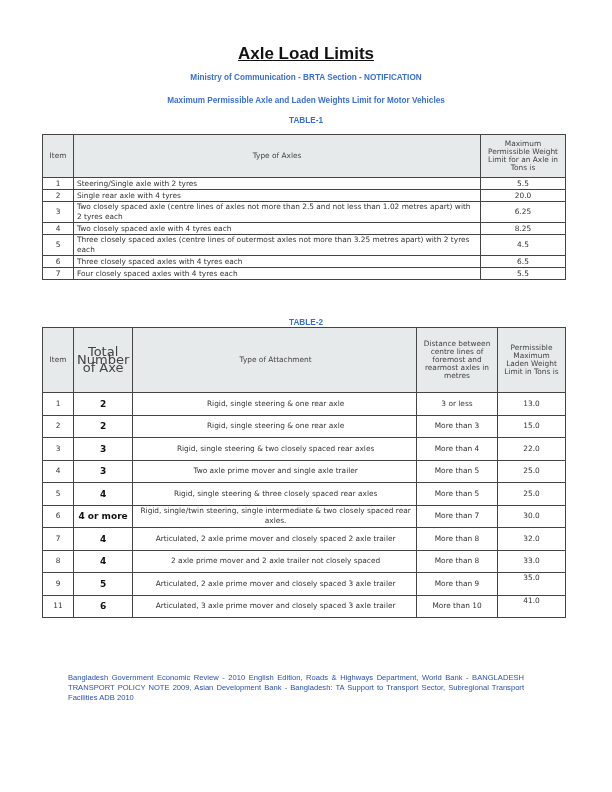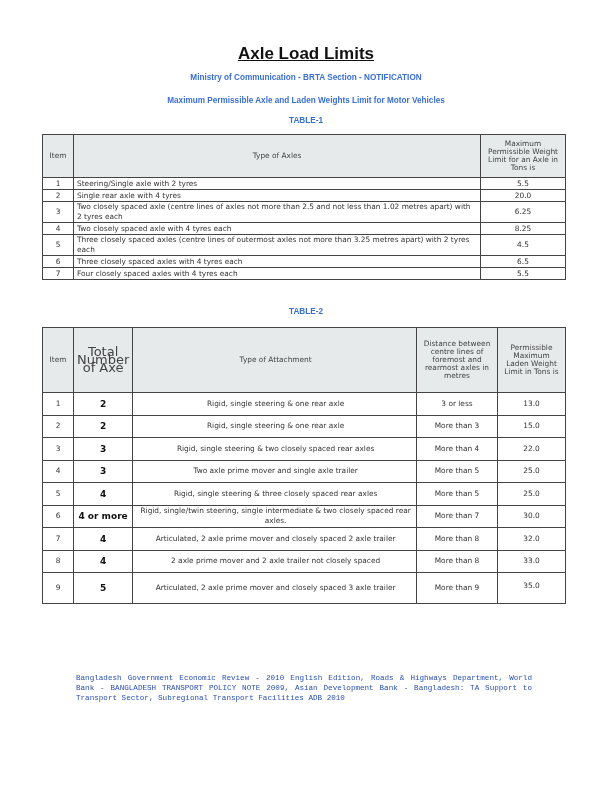--- a/index.html
+++ b/index.html
@@ -2,21 +2,21 @@
 <html><head>
 <meta charset="utf-8">
 <style>
   html, body { margin:0; padding:0; background:#ffffff; }
   body { width:612px; height:792px; position:relative; overflow:hidden; font-family:"DejaVu Sans", sans-serif; color:#222; }
   .title { position:absolute; left:0; width:612px; top:44px; text-align:center; font-family:"Liberation Sans", sans-serif; font-weight:bold; font-size:17px; text-decoration:underline; color:#111; }
   .sub { position:absolute; left:0; width:612px; text-align:center; font-family:"Liberation Sans", sans-serif; font-weight:bold; font-size:8.2px; color:#3a6fd0; }
   .sub1 { top:73px; }
   .sub2 { top:96px; }
   .t1label { top:116px; }
-  .t2label { top:307px; }
+  .t2label { top:318px; }
   table { position:absolute; border-collapse:collapse; font-family:"DejaVu Sans", sans-serif; font-size:7.4px; color:#333; }
   td, th { border:1px solid #444; padding:0 3px; font-weight:normal; }
   th { background:#e6eaea; color:#444; line-height:8px; }
   #table1 { left:42px; top:134px; width:524px; border:1.5px solid #333; }
   #table1 th { height:42px; }
   #table1 td { height:11px; line-height:10px; }
   #table1 td.tall { height:20px; }
   #table1 .c-item { width:24px; text-align:center; }
   #table1 .c-type { text-align:left; }
   #table1 th.c-type { text-align:center; }
@@ -24,22 +24,22 @@
   #table2 { left:42px; top:327px; width:524px; border:1.5px solid #333; }
   #table2 th { height:64px; }
   #table2 td { height:21.5px; line-height:10px; }
   #table2 .c-item { width:24px; text-align:center; }
   #table2 .c-axe { width:39px; text-align:center; font-weight:bold; font-size:9px; color:#111; }
   #table2 th.c-axe { font-weight:normal; font-size:13px; color:#444; }
   #table2 .c-type { text-align:center; padding-left:5px; }
   #table2 th.c-type { text-align:center; }
   #table2 .c-dist { width:74px; text-align:center; }
   #table2 .c-w { width:61px; text-align:center; }
-  #table2 td.c-w.up { vertical-align:top; padding-top:8px;text-align:center; }
-  .source { position:absolute; left:76px; top:673px; width:456px; font-family:Liberation Mono, monospace; font-size:7.6px; line-height:10px; color:#2a4fb0; text-align:justify; }
+  #table2 td.c-w.up { vertical-align:top; padding-top:0;text-align:center; }
+  .source { position:absolute; left:68px; top:673px; width:456px; font-family:Liberation Sans, sans-serif; font-size:7.6px; line-height:10px; color:#2a4fb0; text-align:justify; }
 </style>
 </head>
 <body>
 
 <div class="title">Axle Load Limits</div>
 <div class="sub sub1">Ministry of Communication - BRTA Section - NOTIFICATION</div>
 <div class="sub sub2">Maximum Permissible Axle and Laden Weights Limit for Motor Vehicles</div>
 <div class="sub t1label">TABLE-1</div>
 
 <table id="table1">
@@ -158,16 +158,23 @@
         <td class="c-dist">More than 8</td>
         <td class="c-w">33.0</td>
       </tr>
       <tr>
         <td class="c-item">9</td>
         <td class="c-axe">5</td>
         <td class="c-type">Articulated, 2 axle prime mover and closely spaced 3 axle trailer</td>
         <td class="c-dist">More than 9</td>
         <td class="c-w up">35.0</td>
       </tr>
+      <tr>
+        <td class="c-item">11</td>
+        <td class="c-axe">6</td>
+        <td class="c-type">Articulated, 3 axle prime mover and closely spaced 3 axle trailer</td>
+        <td class="c-dist">More than 10</td>
+        <td class="c-w up">41.0</td>
+      </tr>
     </tbody>
 </table>
 
 <div class="source">Bangladesh Government Economic Review - 2010 English Edition, Roads &amp; Highways Department, World Bank - BANGLADESH TRANSPORT POLICY NOTE 2009, Asian Development Bank - Bangladesh: TA Support to Transport Sector, Subregional Transport Facilities ADB 2010</div>
 
 </body></html>

